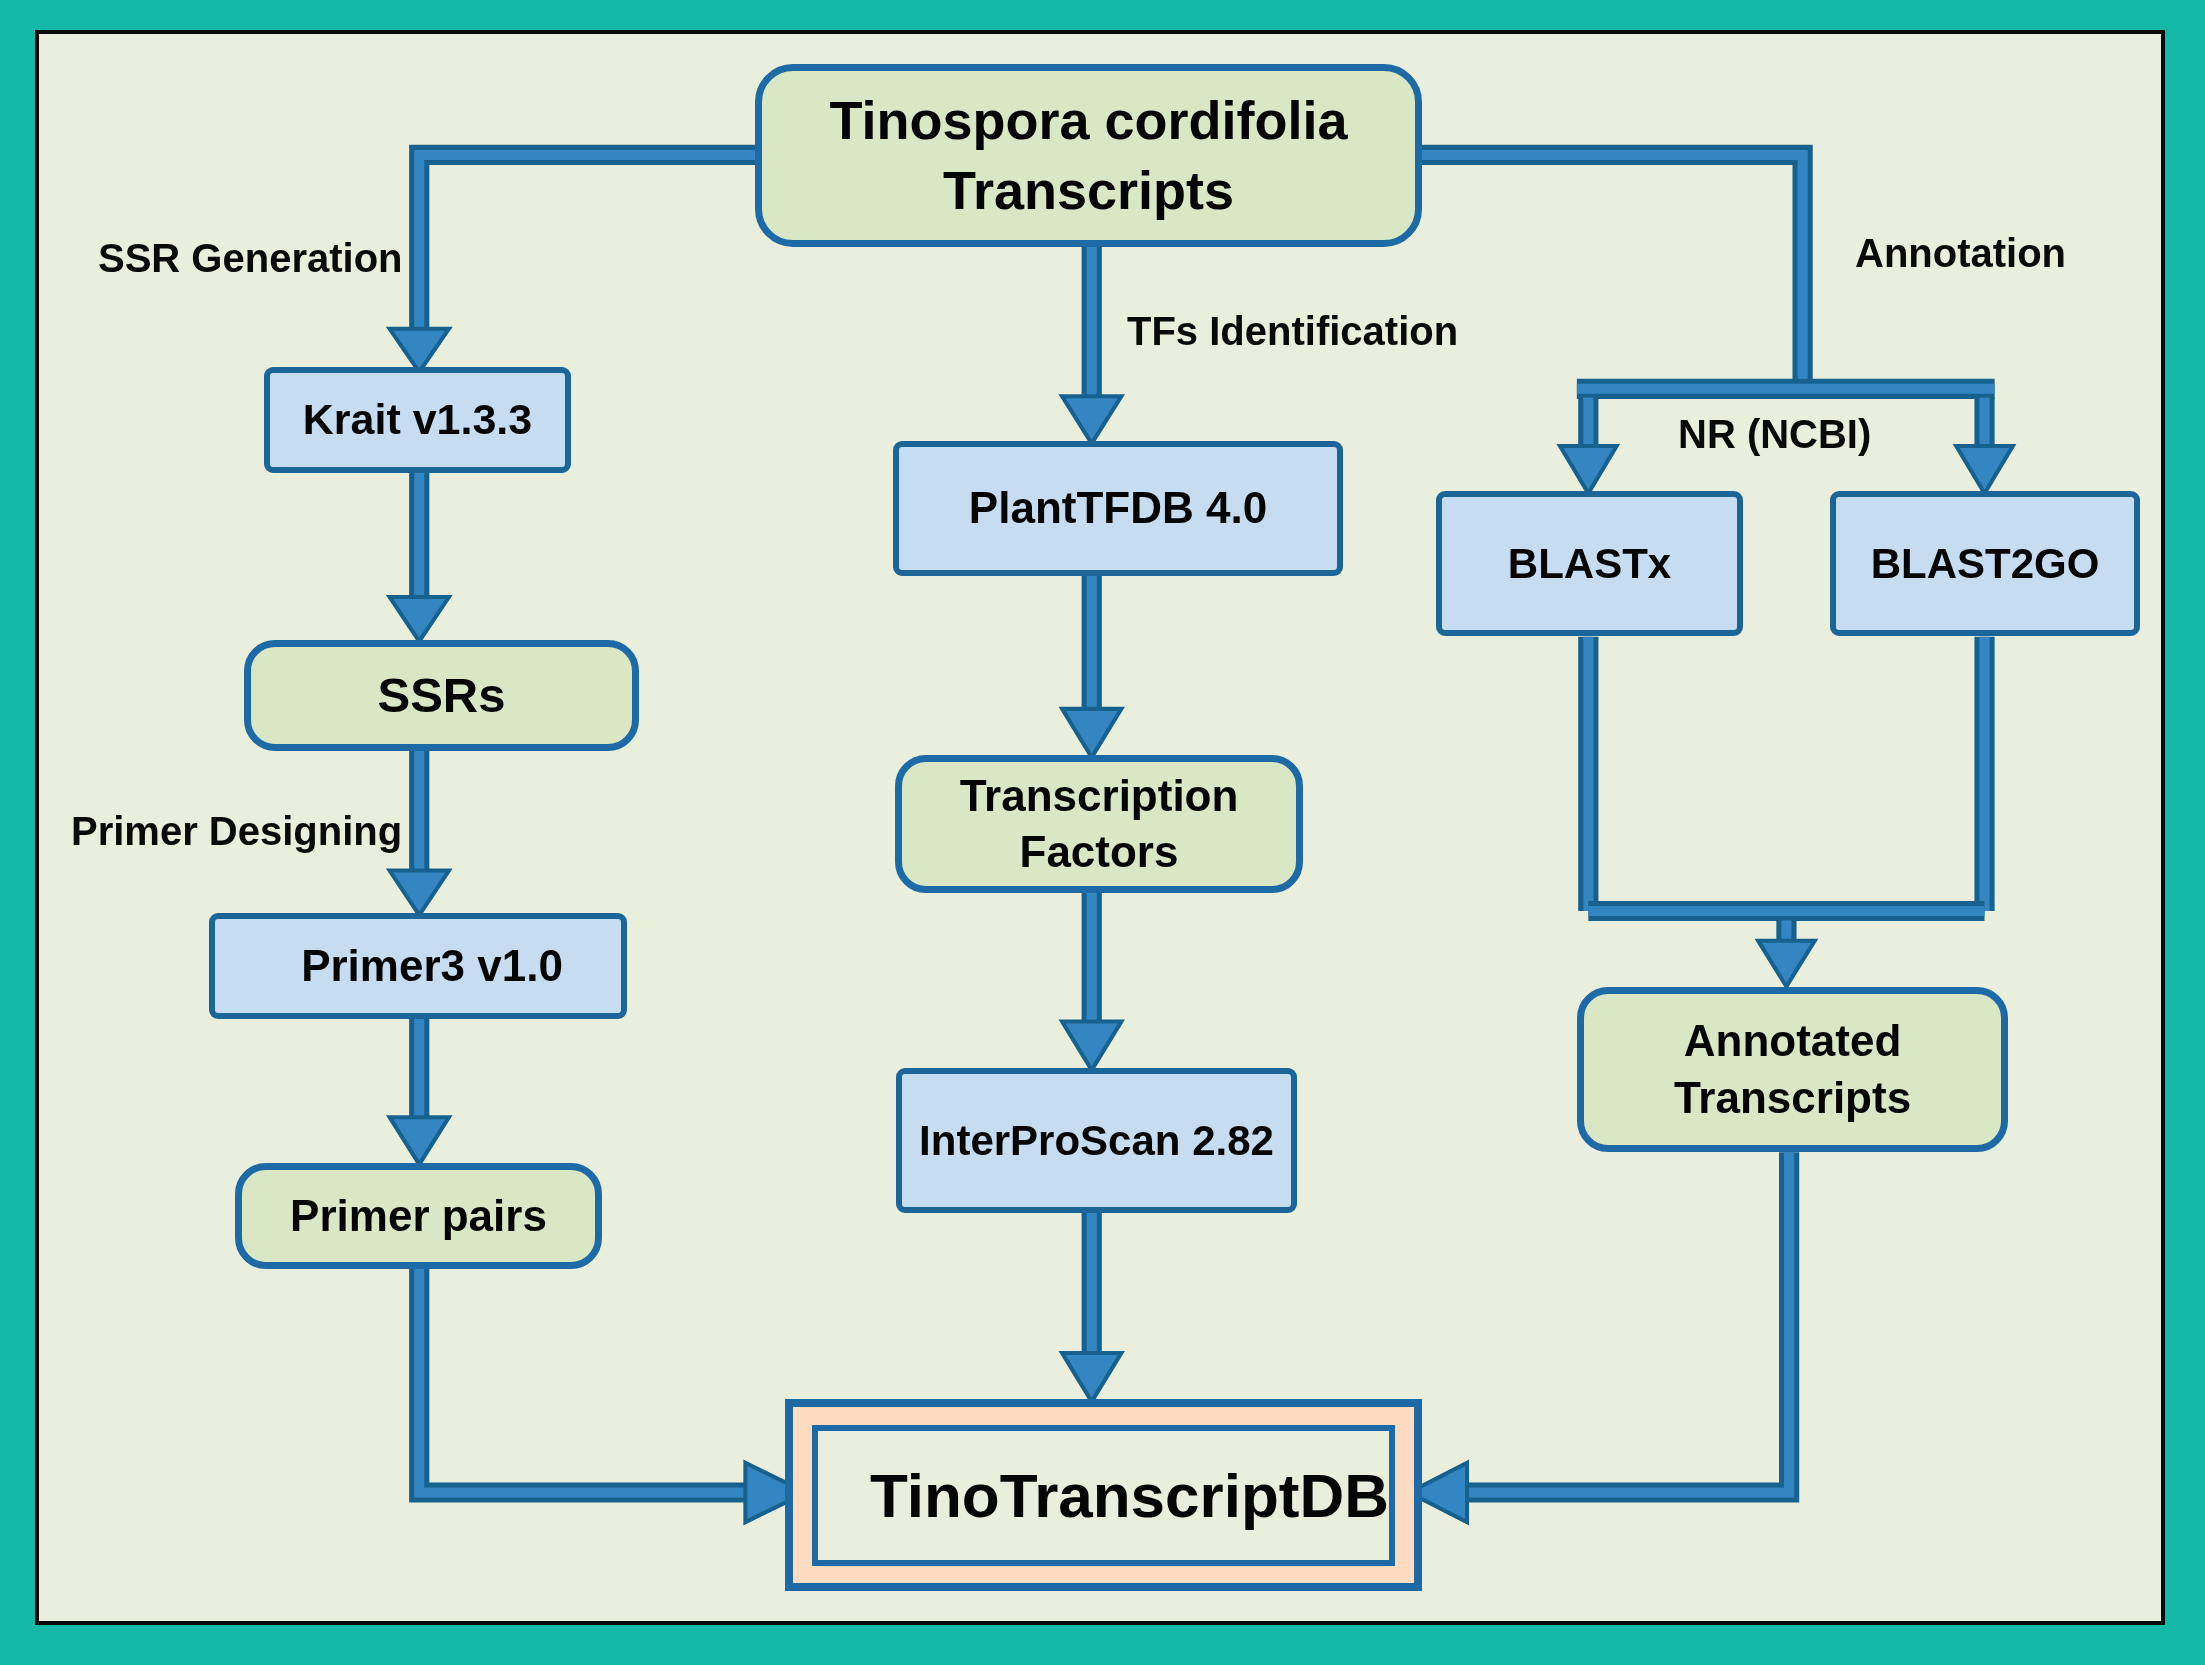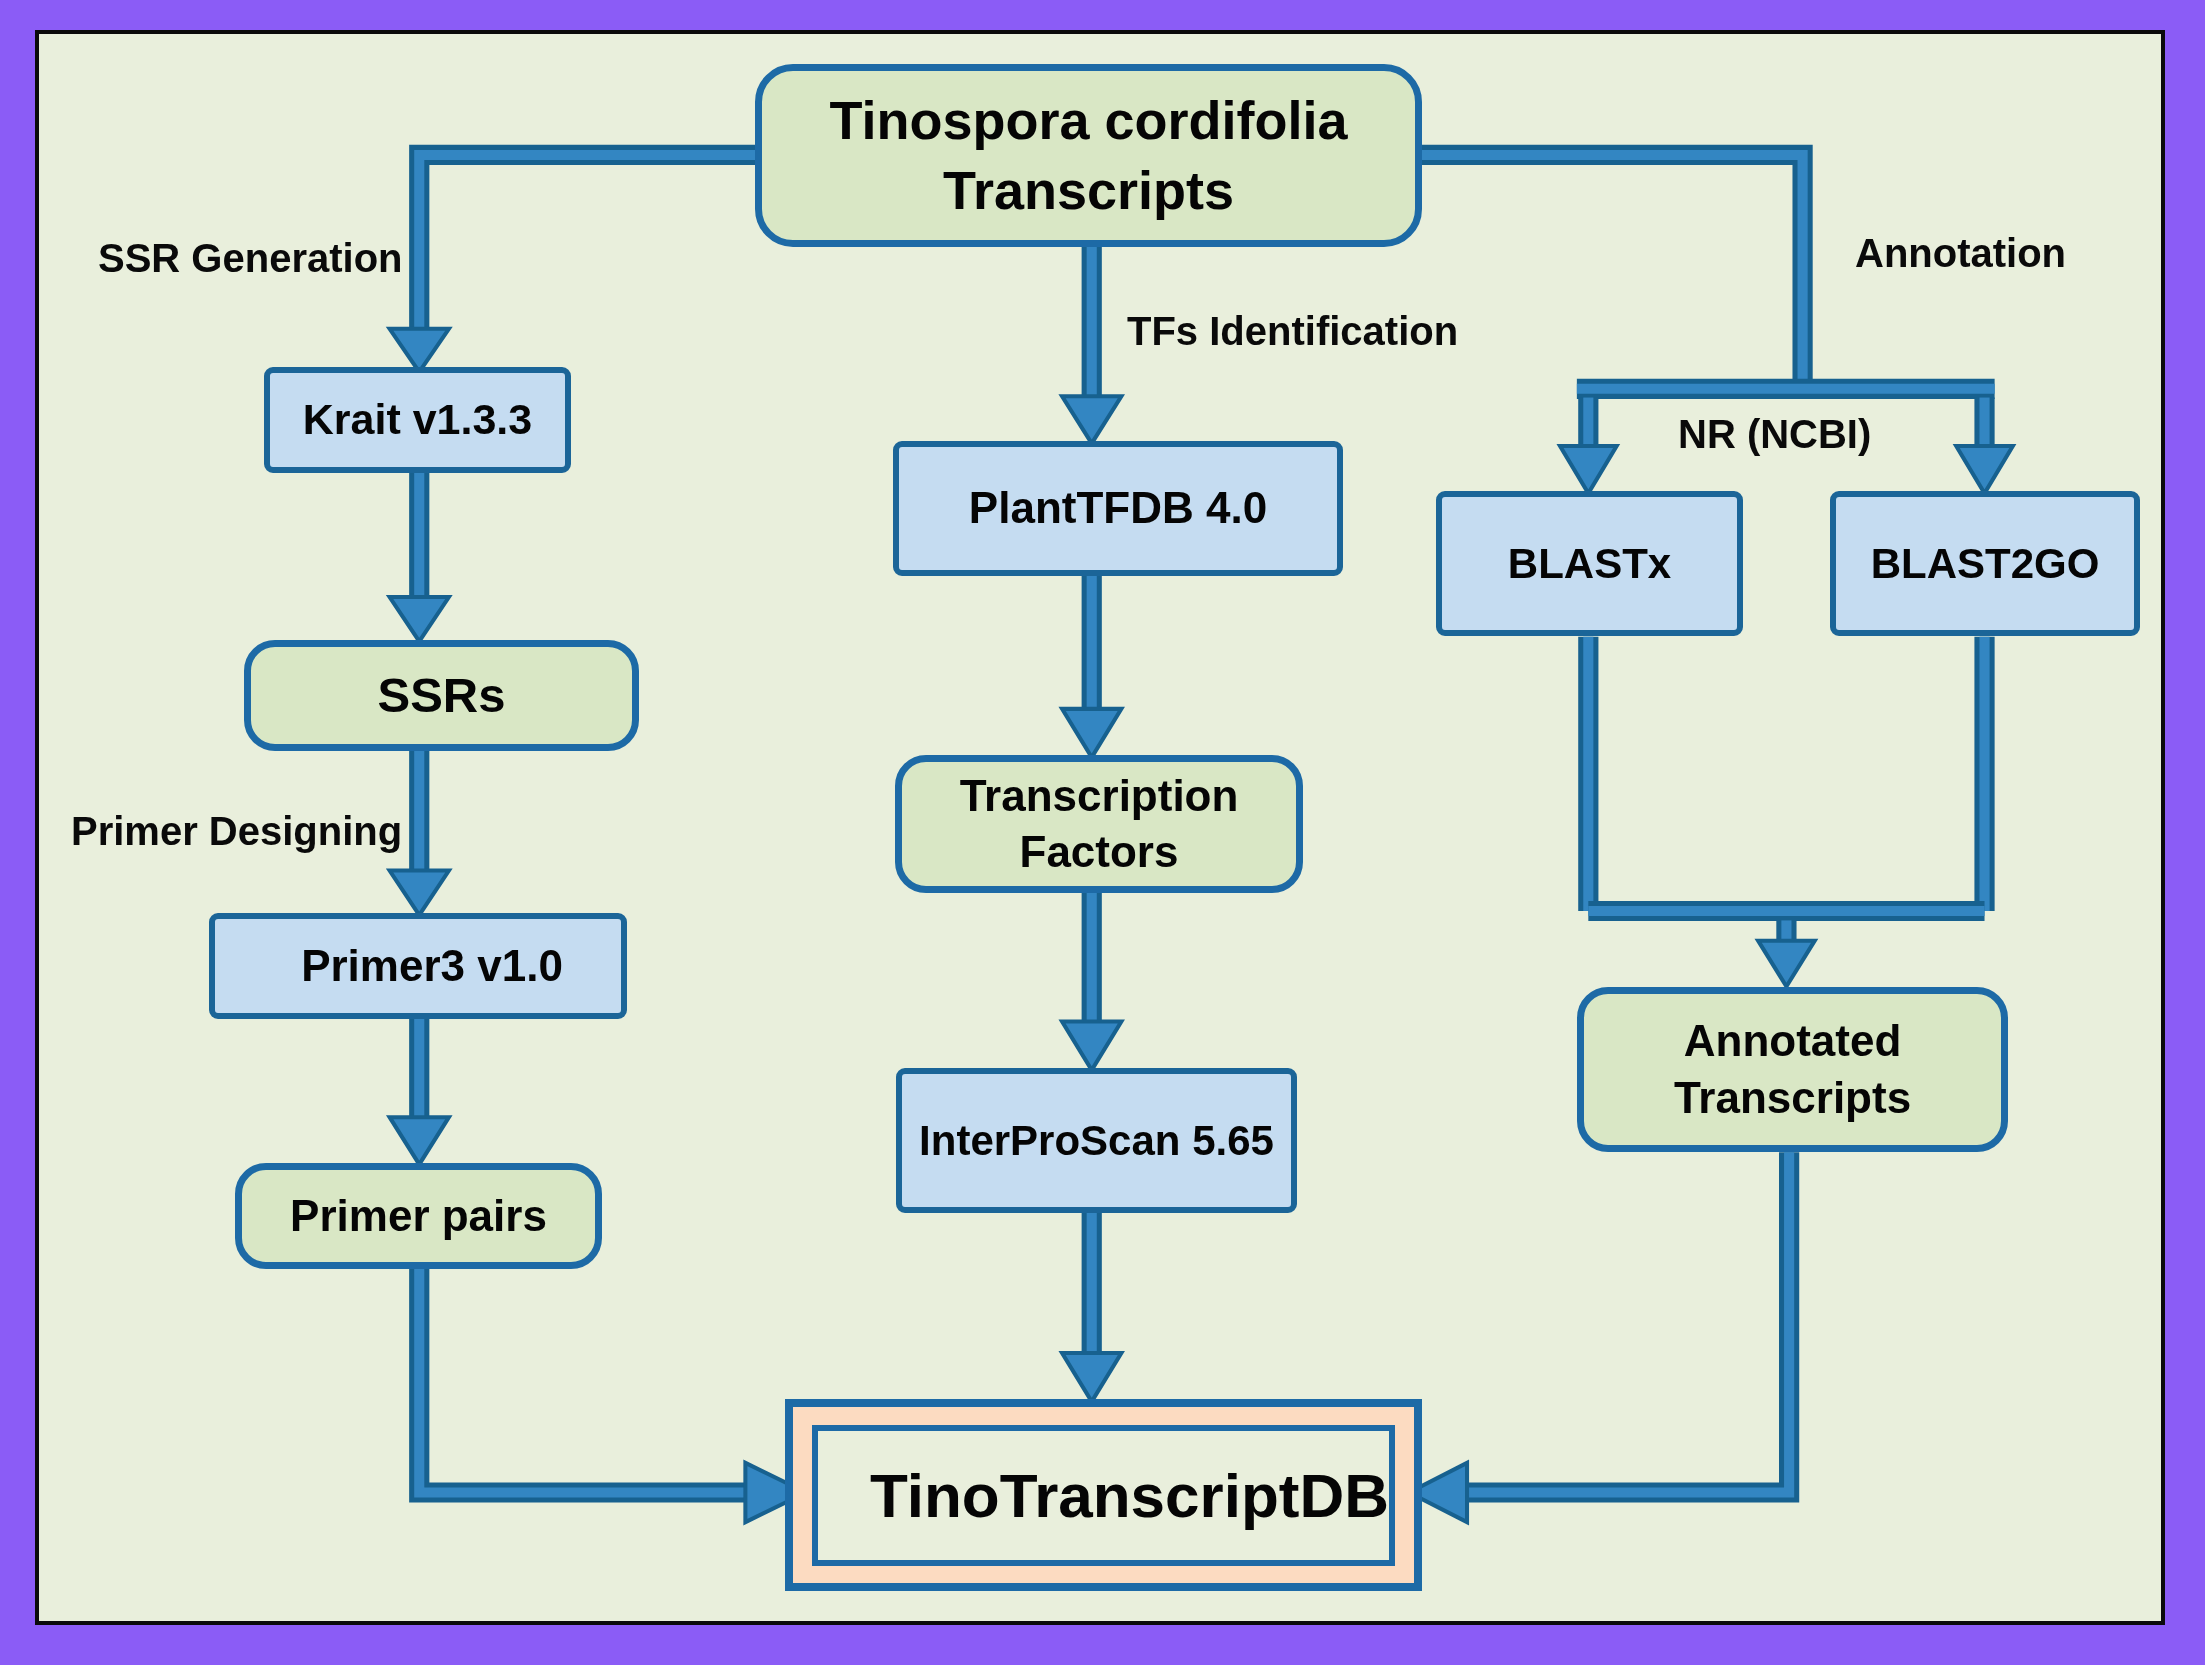--- a/index.html
+++ b/index.html
@@ -1,17 +1,17 @@
 <!DOCTYPE html>
 <html style="font-size:10.8px"><head>
 <meta charset="utf-8">
 <style>
   html,body{margin:0;padding:0;background:#ffffff;}
   body{width:2205px;height:1665px;font-family:"Liberation Sans",sans-serif;}
-  #stage{position:relative;width:2205px;height:1665px;background:#8b5cf6;overflow:hidden;}
+  #stage{position:relative;width:2205px;height:1665px;background:#14b8a6;overflow:hidden;}
   #frame{position:absolute;left:35px;top:30px;width:2130px;height:1595px;
          border:4.7px solid #0a0a0a;background:#e9efdc;box-sizing:border-box;}
   #wires{position:absolute;left:0;top:0;width:2205px;height:1665px;}
   .node{position:absolute;display:flex;align-items:center;justify-content:center;
         box-sizing:border-box;text-align:center;color:#050505;font-weight:bold;}
   .node .lbl{white-space:pre-line;line-height:1.28;}
   .green{background:#d9e7c5;border:7.4px solid #1d6aa6;border-radius:31px;}
   .blue{background:#c5dcf1;border:6.7px solid #1b6598;border-radius:9px;}
   .edge-label{position:absolute;font-weight:bold;color:#0a0a0a;white-space:nowrap;}
   #tinodb-outer{position:absolute;left:785px;top:1399px;width:637px;height:192px;
@@ -160,21 +160,21 @@
   <div class="node blue" style="left:893px;top:441px;width:450px;height:135px;font-size:44px;">
     <span class="lbl">PlantTFDB 4.0</span>
   </div>
 
   <div class="node green" style="left:895px;top:755px;width:408px;height:138px;font-size:44px;">
     <span class="lbl">Transcription
 Factors</span>
   </div>
 
   <div class="node blue" style="left:896px;top:1068px;width:401px;height:145px;font-size:42px;">
-    <span class="lbl">InterProScan 5.65</span>
+    <span class="lbl">InterProScan 2.82</span>
   </div>
 
   <div class="node blue" style="left:1436px;top:491px;width:307px;height:145px;font-size:42px;">
     <span class="lbl">BLASTx</span>
   </div>
 
   <div class="node blue" style="left:1830px;top:491px;width:310px;height:145px;font-size:42px;">
     <span class="lbl">BLAST2GO</span>
   </div>
 

